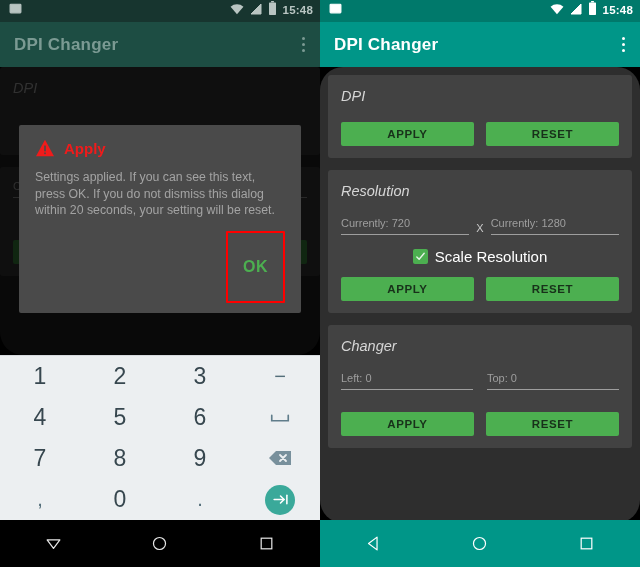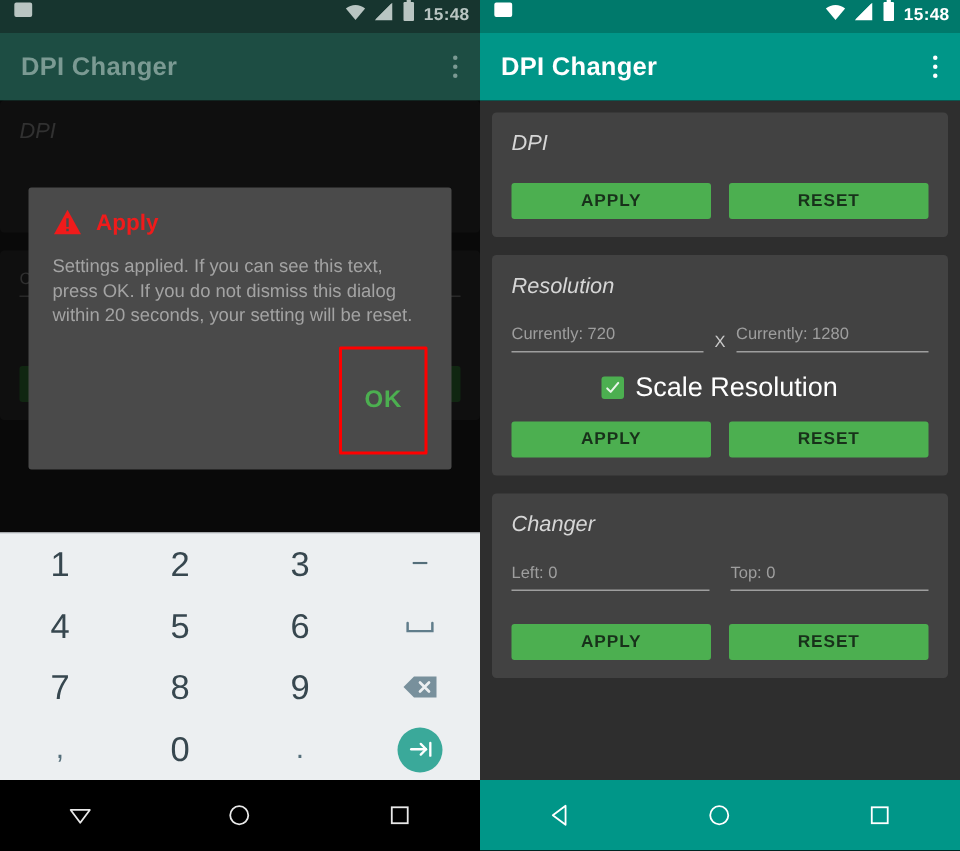--- a/index.html
+++ b/index.html
@@ -7,21 +7,21 @@
     width: 640px; height: 567px;
     background: #000;
     font-family: "Liberation Sans", sans-serif;
     overflow: hidden;
   }
   .screens { display: flex; width: 640px; height: 567px; }
   .phone { width: 320px; height: 567px; position: relative; overflow: hidden; }
 
   
   .statusbar {
-    height: 22px; display: flex; align-items: flex-start;
+    height: 22px; display: flex; align-items: center;
     padding: 0 7px 2px 9px; position: relative; z-index: 5;
   }
   .sb-left { display: flex; align-items: center; gap: 6px; }
   .sb-right { margin-left: auto; display: flex; align-items: center; gap: 6px; }
   .sb-time { font-size: 11.5px; font-weight: bold; letter-spacing: .2px; }
   .left .statusbar { background: #17352f; }
   .left .statusbar, .left .statusbar * { color: #b9c5c2; fill: #b9c5c2; }
   .right .statusbar { background: #00796b; }
   .right .statusbar, .right .statusbar * { color: #ffffff; fill: #ffffff; }
 
@@ -34,21 +34,21 @@
   .left .appbar { background: #1d4d43; }
   .left .appbar-title { color: #7b9a93; }
   .right .appbar { background: #009688; }
   .right .appbar-title { color: #ffffff; }
   .overflow-dots { margin-left: auto; display: flex; flex-direction: column; gap: 2.5px; padding: 6px 5px; }
   .overflow-dots i { display: block; width: 3.5px; height: 3.5px; border-radius: 50%; }
   .left .overflow-dots i { background: #7b9a93; }
   .right .overflow-dots i { background: #ffffff; }
 
   
-  .content { position: relative; }
+  .content { position: relative; border-radius: 23px; }
   .left .content { background: #121212; height: 288px; }
   .right .content { background: #2e2e2e; height: 456px; padding: 8px 8px 0 8px; overflow: hidden; }
 
   
   .card { border-radius: 3px; padding: 13px 13px 12px 13px; margin-bottom: 12px; }
   .left .card { background: #1d1d1d; }
   .right .card { background: #424242; }
   .card-title { font-style: italic; font-size: 14.5px; margin-bottom: 18px; }
   .left .card-title { color: #5a5a5a; }
   .right .card-title { color: #d6d6d6; }
@@ -72,21 +72,21 @@
   .quad .field { flex: 1; }
 
   
   .check-row { display: flex; align-items: center; justify-content: center; gap: 7px; margin: 13px 0 11px 0; }
   .checkbox { width: 15px; height: 15px; border-radius: 2px; display: flex; align-items: center; justify-content: center; }
   .left .checkbox { background: #1e4620; }
   .right .checkbox { background: #4caf50; }
   .checkbox svg { width: 11px; height: 11px; }
   .left .checkbox svg { stroke: #3a6b3c; }
   .right .checkbox svg { stroke: #e8f5e9; }
-  .check-label { font-size: 18px; }
+  .check-label { font-size: 15px; }
   .left .check-label { color: #4f4f4f; }
   .right .check-label { color: #ffffff; }
 
   
   .btn-row { display: flex; gap: 12px; margin-top: 12px; }
   .btn {
     flex: 1; height: 24px; border: none; border-radius: 2px;
     font-size: 11.5px; font-weight: bold; letter-spacing: .6px;
     cursor: pointer; font-family: "Liberation Sans", sans-serif;
   }

